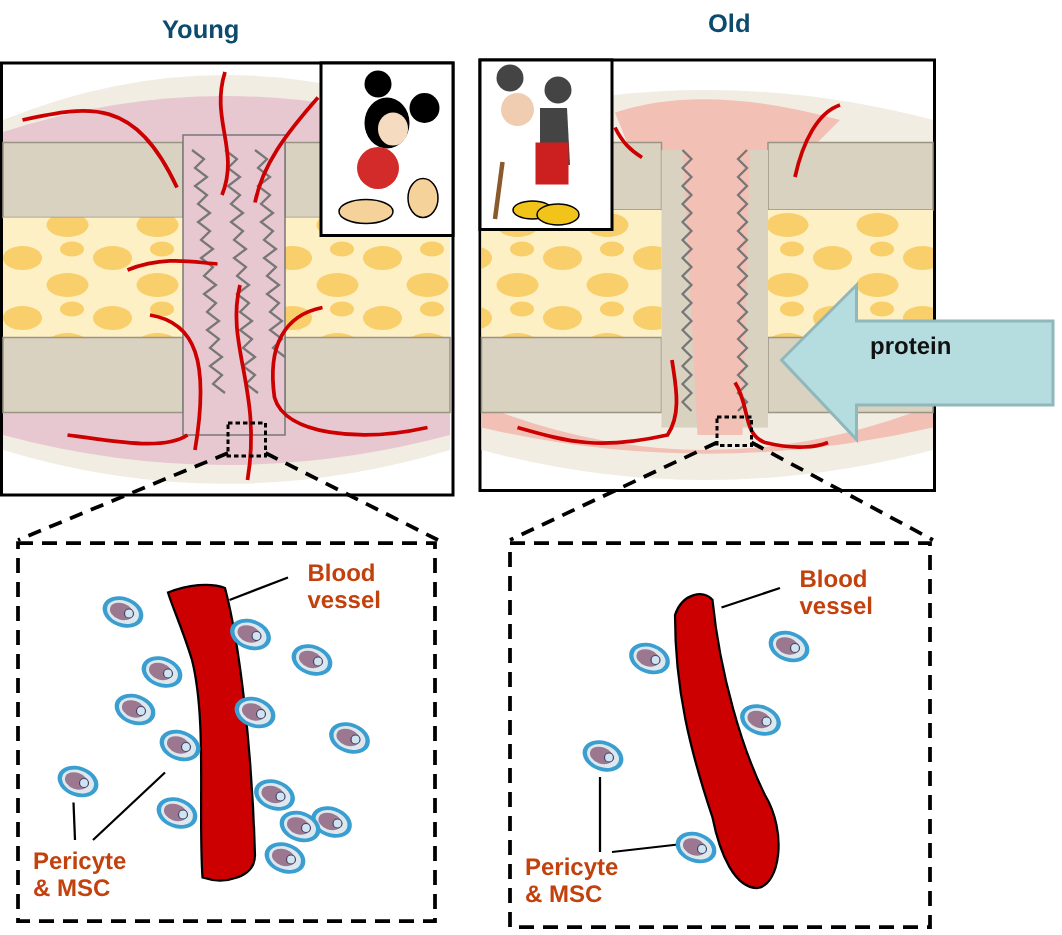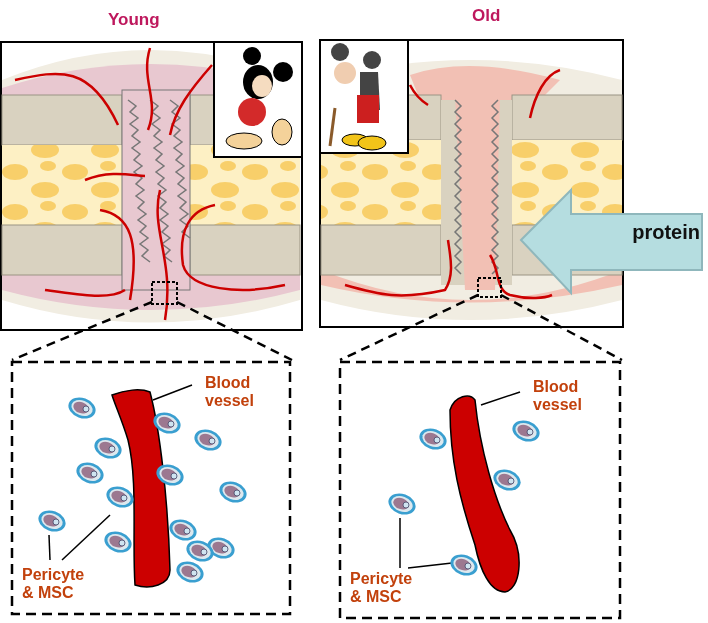--- a/index.html
+++ b/index.html
@@ -1,20 +1,20 @@
 <!DOCTYPE html>
 <html><head>
 <meta charset="utf-8">
 <style>
   html, body { margin:0; padding:0; background:#ffffff; }
   body { width:708px; height:623px; position:relative; overflow:hidden; font-family:"Liberation Sans", sans-serif; }
-  .title { position:absolute; font-weight:bold; font-size:17px; color:#be185d; }
+  .title { position:absolute; font-weight:bold; font-size:17px; color:#0c4a6e; }
   .lbl { position:absolute; font-weight:bold; font-size:16px; color:#c2410c; line-height:18px; }
   svg { position:absolute; left:0; top:0; }
-  .arrow-text { position:absolute; font-weight:bold; font-size:20px; color:#111; text-align:right; line-height:20px; }
+  .arrow-text { position:absolute; font-weight:bold; font-size:16px; color:#111; text-align:left; line-height:20px; }
 </style>
 </head>
 <body>
 
 <div class="title" style="left:108px;top:10px;">Young</div>
 <div class="title" style="left:472px;top:6px;">Old</div>
 
 <svg width="708" height="623" viewBox="0 0 708 623">
   <defs>
     <pattern id="marrowPat" width="60" height="40" patternUnits="userSpaceOnUse">

